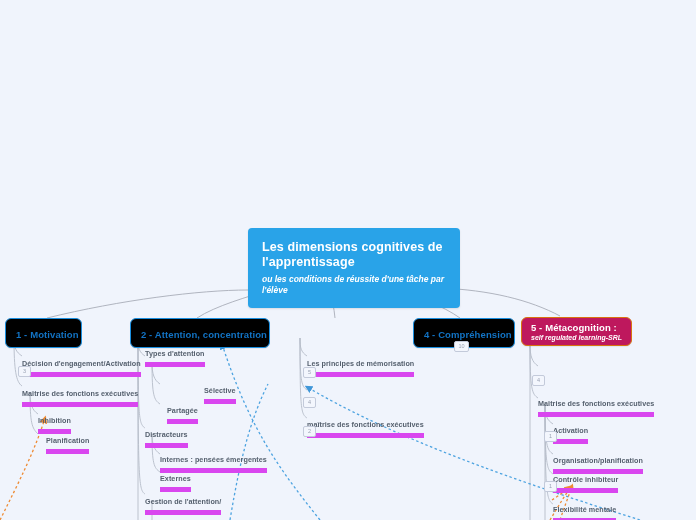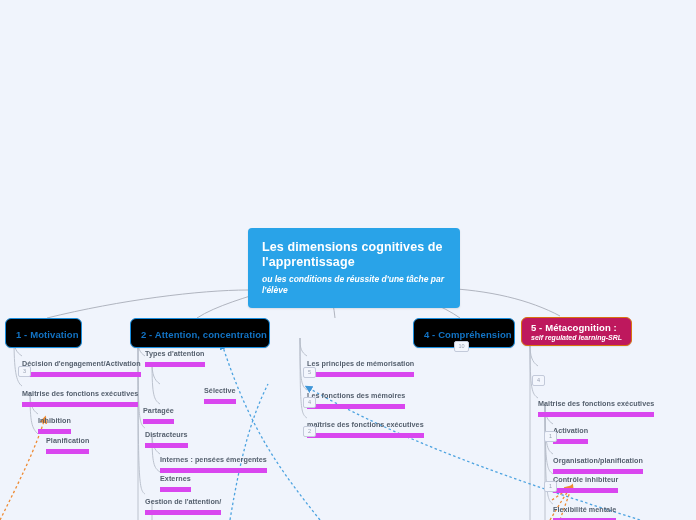--- a/index.html
+++ b/index.html
@@ -222,21 +222,21 @@
   </div>
 
   <div class="node leaf" style="left:145px; top:342px;">
     <span class="leaf-label">Types d'attention</span>
   </div>
 
   <div class="node leaf" style="left:160px; top:379px;margin-left:44px;">
     <span class="leaf-label">Sélective</span>
   </div>
 
-  <div class="node leaf" style="left:143px; top:399px;">
+  <div class="node leaf" style="left:167px; top:399px;">
     <span class="leaf-label">Partagée</span>
   </div>
 
   <div class="node leaf" style="left:145px; top:423px;">
     <span class="leaf-label">Distracteurs</span>
   </div>
 
   <div class="node leaf" style="left:160px; top:448px;">
     <span class="leaf-label">Internes : pensées émergentes</span>
   </div>
@@ -248,23 +248,20 @@
   <div class="node leaf" style="left:145px; top:490px;">
     <span class="leaf-label">Gestion de l'attention/</span>
   </div>
 
 
   <div class="node leaf" style="left:307px; top:352px;">
     <span class="leaf-label">Les principes de mémorisation</span>
   </div>
   <div class="badge" style="left:303px; top:367px;">5</div>
 
-  <div class="node leaf" style="left:307px; top:384px;">
-    <span class="leaf-label">Les fonctions des mémoires</span>
-  </div>
   <div class="badge" style="left:303px; top:397px;">4</div>
 
   <div class="node leaf" style="left:307px; top:413px;">
     <span class="leaf-label">maîtrise des fonctions exécutives</span>
   </div>
   <div class="badge" style="left:303px; top:426px;">2</div>
 
   <div class="node branch" style="left:413px; top:318px;">
     <span class="branch-label">4 - Compréhension</span>
   </div>

